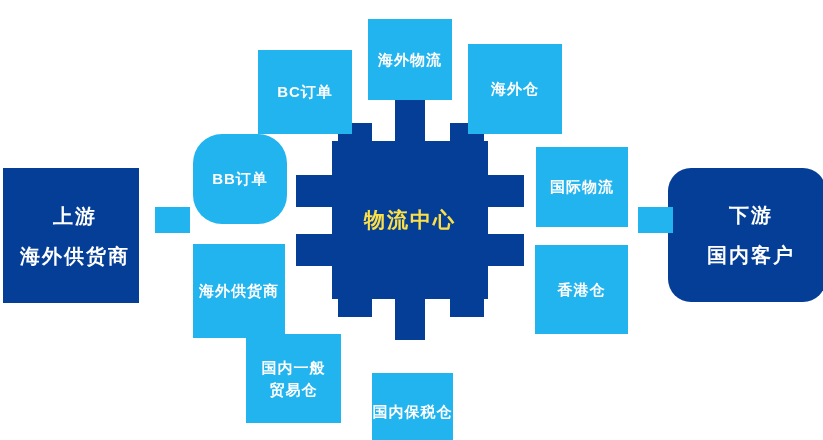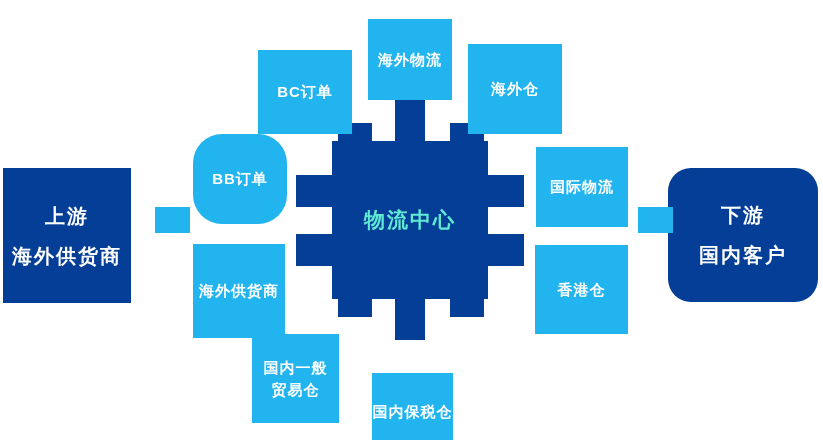--- a/index.html
+++ b/index.html
@@ -9,43 +9,43 @@
   html,body{margin:0;padding:0;background:#fff;}
   .stage{
     position:relative;width:823px;height:440px;background:#fff;overflow:hidden;
     font-family:"Liberation Sans","DejaVu Sans",sans-serif;
   }
   .node{
     position:absolute;display:flex;flex-direction:column;align-items:center;justify-content:center;
     text-align:center;color:#fff;font-weight:bold;margin-top:16px;
   }
   .sat{background:var(--accent-light);font-size:15px;line-height:22px;letter-spacing:1px;}
-  .dark{background:var(--accent-dark);font-size:20px;line-height:40px;letter-spacing:2px;}
+  .dark{background:var(--accent-dark);font-size:20px;line-height:40px;letter-spacing:2px;padding-left:8px;}
   
   .sat-overseas-logistics{left:368px;top:3px;width:84px;height:81px;}
   .sat-bc-orders{left:258px;top:34px;width:94px;height:84px;}
   .sat-overseas-warehouse{left:468px;top:28px;width:94px;height:90px;}
   .sat-bb-orders{left:193px;top:118px;width:94px;height:90px;border-radius:29px;}
   .sat-international-logistics{left:536px;top:131px;width:92px;height:80px;text-align:right;}
   .sat-logistics-delivery{left:193px;top:228px;width:92px;height:94px;}
   .sat-hongkong-warehouse{left:535px;top:229px;width:93px;height:89px;}
-  .sat-domestic-general{left:252px;top:318px;width:87px;height:89px;}
+  .sat-domestic-general{left:246px;top:318px;width:95px;height:89px;}
   .sat-domestic-bonded{left:372px;top:357px;width:81px;height:78px;}
   .sat-china-hk{left:470px;top:318px;width:93px;height:94px;}
   
   .upstream{left:3px;top:152px;width:128px;height:135px;}
   .downstream{left:668px;top:152px;width:150px;height:134px;border-radius:23px;}
   
   .connector{position:absolute;background:var(--accent-light);width:35px;height:26px;top:207px;}
   .connector-left{left:155px;}
   .connector-right{left:638px;}
   
   .gp{position:absolute;background:var(--accent-dark);}
   .gear-body{left:332px;top:141px;width:156px;height:158px;display:flex;align-items:center;justify-content:center;}
-  .gear-label{color:#5eead4;font-weight:bold;font-size:21px;letter-spacing:2px;}
+  .gear-label{color:#fde047;font-weight:bold;font-size:21px;letter-spacing:2px;}
   .gt-top-mid{left:395px;top:100px;width:30px;height:45px;}
   .gt-bottom-mid{left:395px;top:295px;width:30px;height:45px;}
   .gt-sh-tl{left:338px;top:123px;width:34px;height:20px;}
   .gt-sh-tr{left:450px;top:123px;width:34px;height:20px;}
   .gt-sh-bl{left:338px;top:297px;width:34px;height:20px;}
   .gt-sh-br{left:450px;top:297px;width:34px;height:20px;}
   .gt-left-1{left:296px;top:175px;width:40px;height:32px;}
   .gt-left-2{left:296px;top:234px;width:40px;height:32px;}
   .gt-right-1{left:484px;top:175px;width:40px;height:32px;}
   .gt-right-2{left:484px;top:234px;width:40px;height:32px;}

